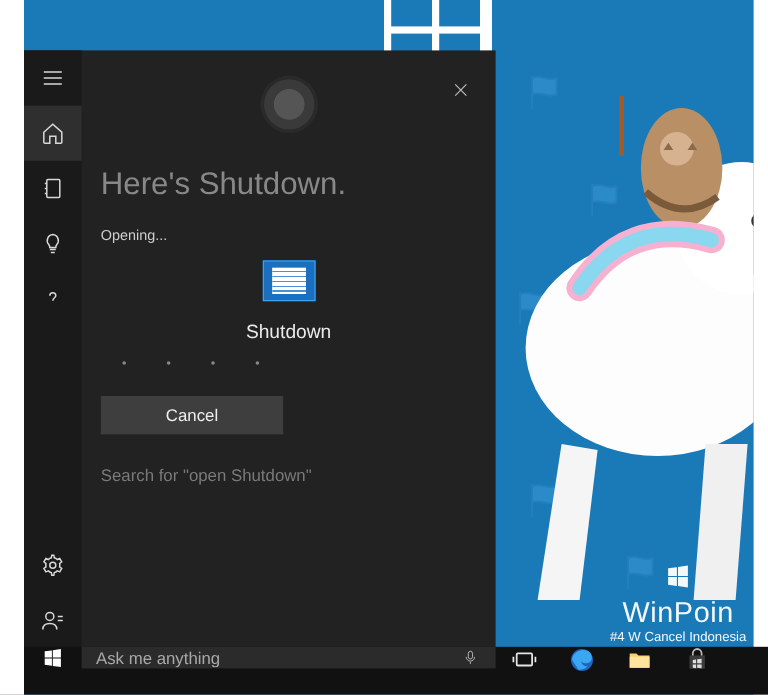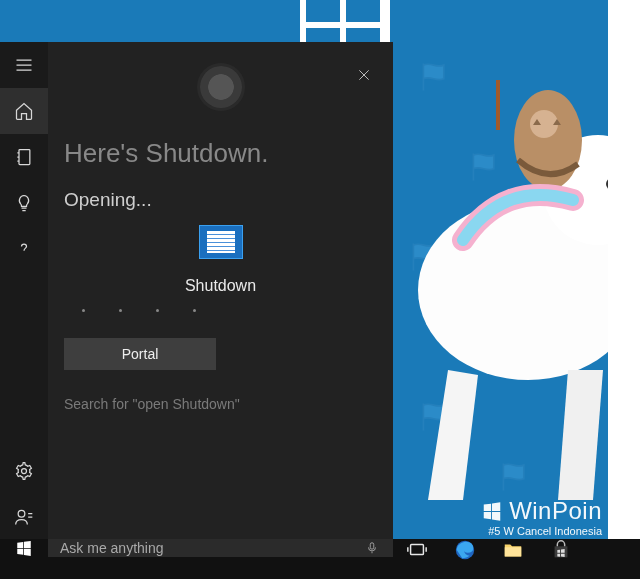--- a/index.html
+++ b/index.html
@@ -1,19 +1,20 @@
 <!DOCTYPE html>
 <html><head>
 <meta charset="utf-8">
 <style>
   * { margin: 0; padding: 0; box-sizing: border-box; font-family: "Segoe UI", Arial, sans-serif; }
   html, body { width: 640px; height: 579px; overflow: hidden; }
   .desktop {
     position: relative; width: 608px; height: 579px;
     background: #1a7ab8;
+    margin-left: 20px;
   }
   
   .wp { position:absolute; inset:0; overflow:hidden; }
   .wp .flag { position:absolute; width:34px; height:34px; opacity:.55; }
   .wp .flag svg { width:100%; height:100%; }
   .wp .unicorn { position:absolute; right:-40px; top:80px; width:280px; height:420px; }
   .wp .bigflag { position:absolute; top:-10px; left:300px; width:90px; height:70px; }
 
   
   .cortana {
@@ -39,21 +40,21 @@
   }
   .c-close {
     position:absolute; top:18px; right:14px; width:30px; height:30px;
     display:flex; align-items:center; justify-content:center; cursor:pointer;
     color:#bbb;
   }
   .c-close svg{ width:16px; height:16px; stroke:#bbb; stroke-width:1.5; }
   .c-heading {
     margin-top:78px; font-size:26px; font-weight:300; color:#888;
   }
-  .c-opening { margin-top:20px; font-size:19px; color:#cfcfcf; }
+  .c-opening { margin-top:20px; font-size:12px; color:#cfcfcf; }
   .c-result {
     margin-top:14px; display:flex; align-items:center; gap:18px; cursor:pointer;flex-direction:column;
   }
   .c-result .thumb {
     width:44px; height:34px; background:#1a6fbf; border:1px solid #3aa0f0;
     display:flex; align-items:center; justify-content:center;
   }
   .c-result .thumb .inner{
     width:28px; height:22px; background:#fff;
     background-image:repeating-linear-gradient(#fff 0 3px,#4a90d9 3px 4px);
@@ -92,21 +93,21 @@
   .tb-item {
     width:48px; display:flex; align-items:center; justify-content:center; cursor:pointer;
   }
   .tb-item svg{ width:22px; height:22px; }
   .tb-watermark{
     position:absolute; right:6px; bottom:42px; color:#fff; text-align:right;
     font-size:11px; opacity:.95;
   }
   .tb-watermark .big{
     font-size:24px; font-weight:400; letter-spacing:.5px;
-    display:flex; align-items:center; justify-content:flex-start; gap:6px;
+    display:flex; align-items:center; justify-content:flex-start; gap:6px;flex-direction:column;
   }
   .tb-watermark .big svg{ width:22px; height:22px; fill:#fff;}
 </style>
 </head>
 <body>
 
 <div class="desktop">
 
   <div class="wp">
     <div class="bigflag">
@@ -214,33 +215,33 @@
             <div class="inner"></div>
           </div>
         <div class="label">Shutdown</div>
       </div>
       <div class="dots">
         <span></span>
           <span></span>
           <span></span>
           <span></span>
       </div>
-      <button class="c-cancel">Portal</button>
+      <button class="c-cancel">Cancel</button>
       <div class="c-suggest">Search for "open Shutdown"</div>
     </div>
   </div>
 
   <div class="tb-watermark">
     <div class="big">
       <svg viewBox="0 0 24 24">
           <path d="M3 5l8-1v8H3zM12 3.8l9-1.3V12h-9zM3 13h8v8l-8-1zM12 13h9v9.5l-9-1.3z"></path>
         </svg>
       <span><span>WinP</span><span>oin</span></span>
     </div>
-    <div><span>#5 W</span><span> Cancel Indonesia</span></div>
+    <div><span>#4 W</span><span> Cancel Indonesia</span></div>
   </div>
 
   <div class="taskbar">
     <div class="tb-start">
       <svg viewBox="0 0 24 24">
           <path d="M3 5l8-1v8H3zM12 3.8l9-1.3V12h-9zM3 13h8v8l-8-1zM12 13h9v9.5l-9-1.3z"></path>
         </svg>
     </div>
     <div class="tb-search">
       <input type="text" placeholder="Ask me anything" style="">

